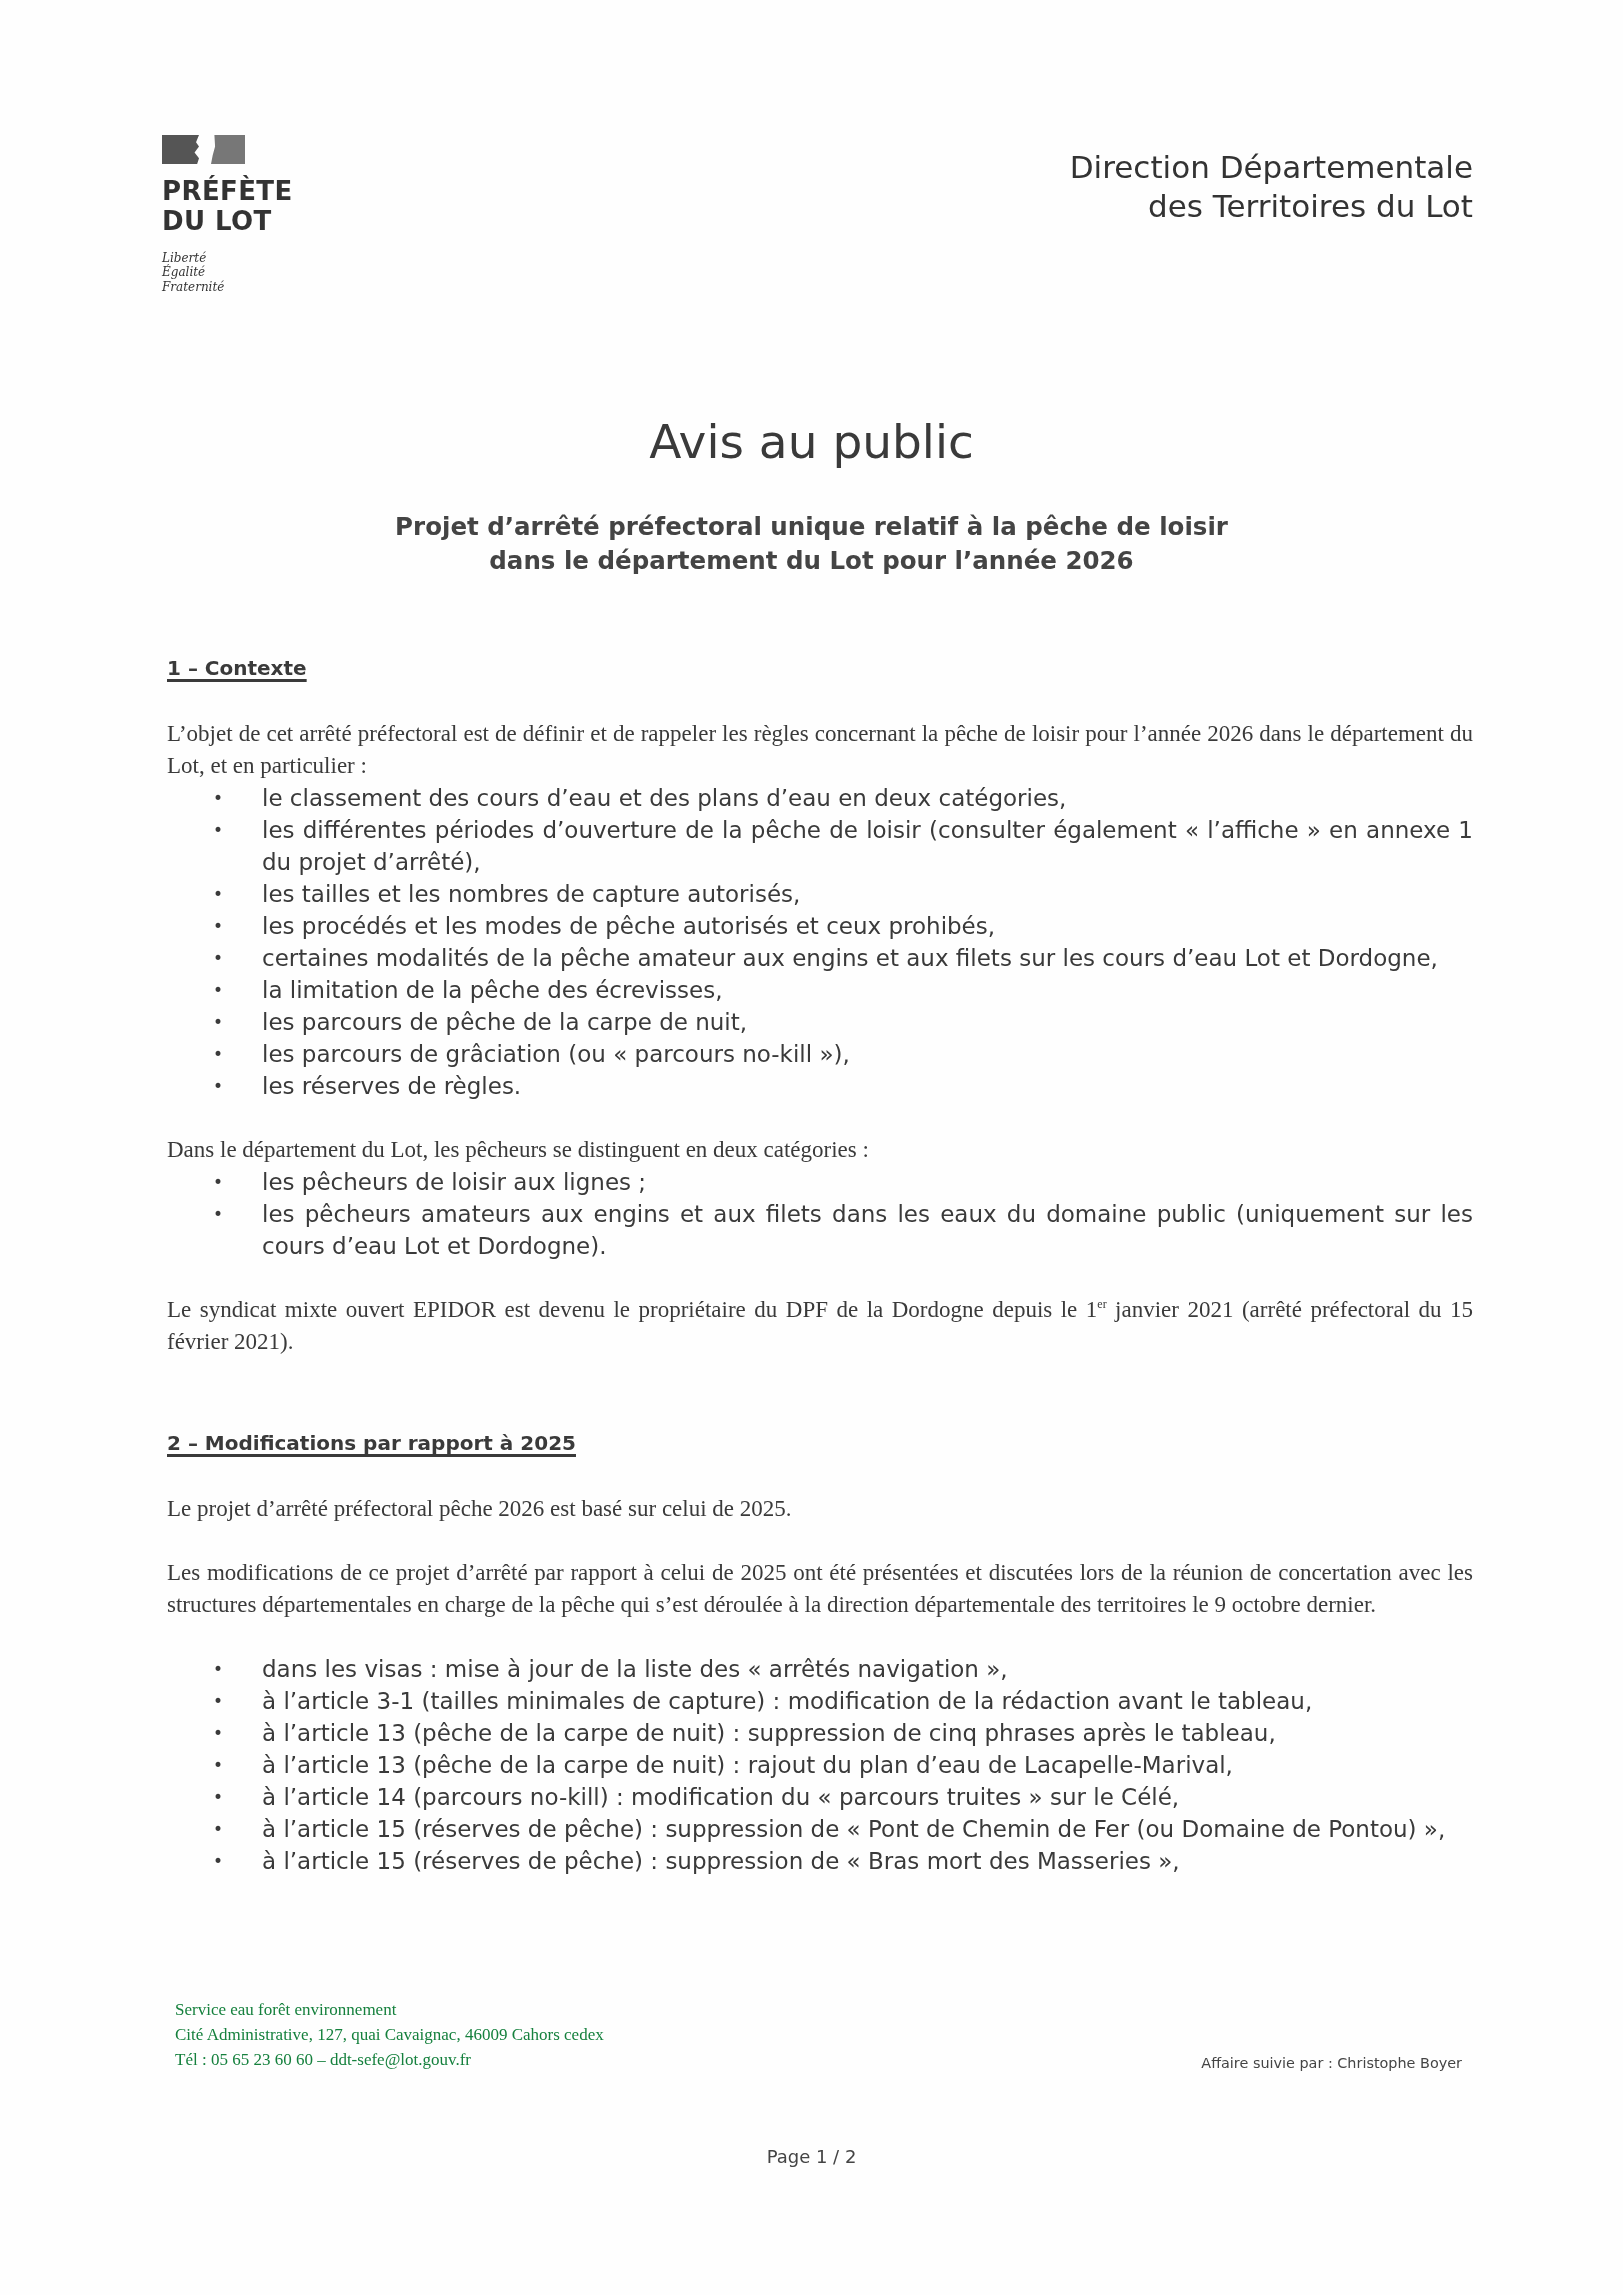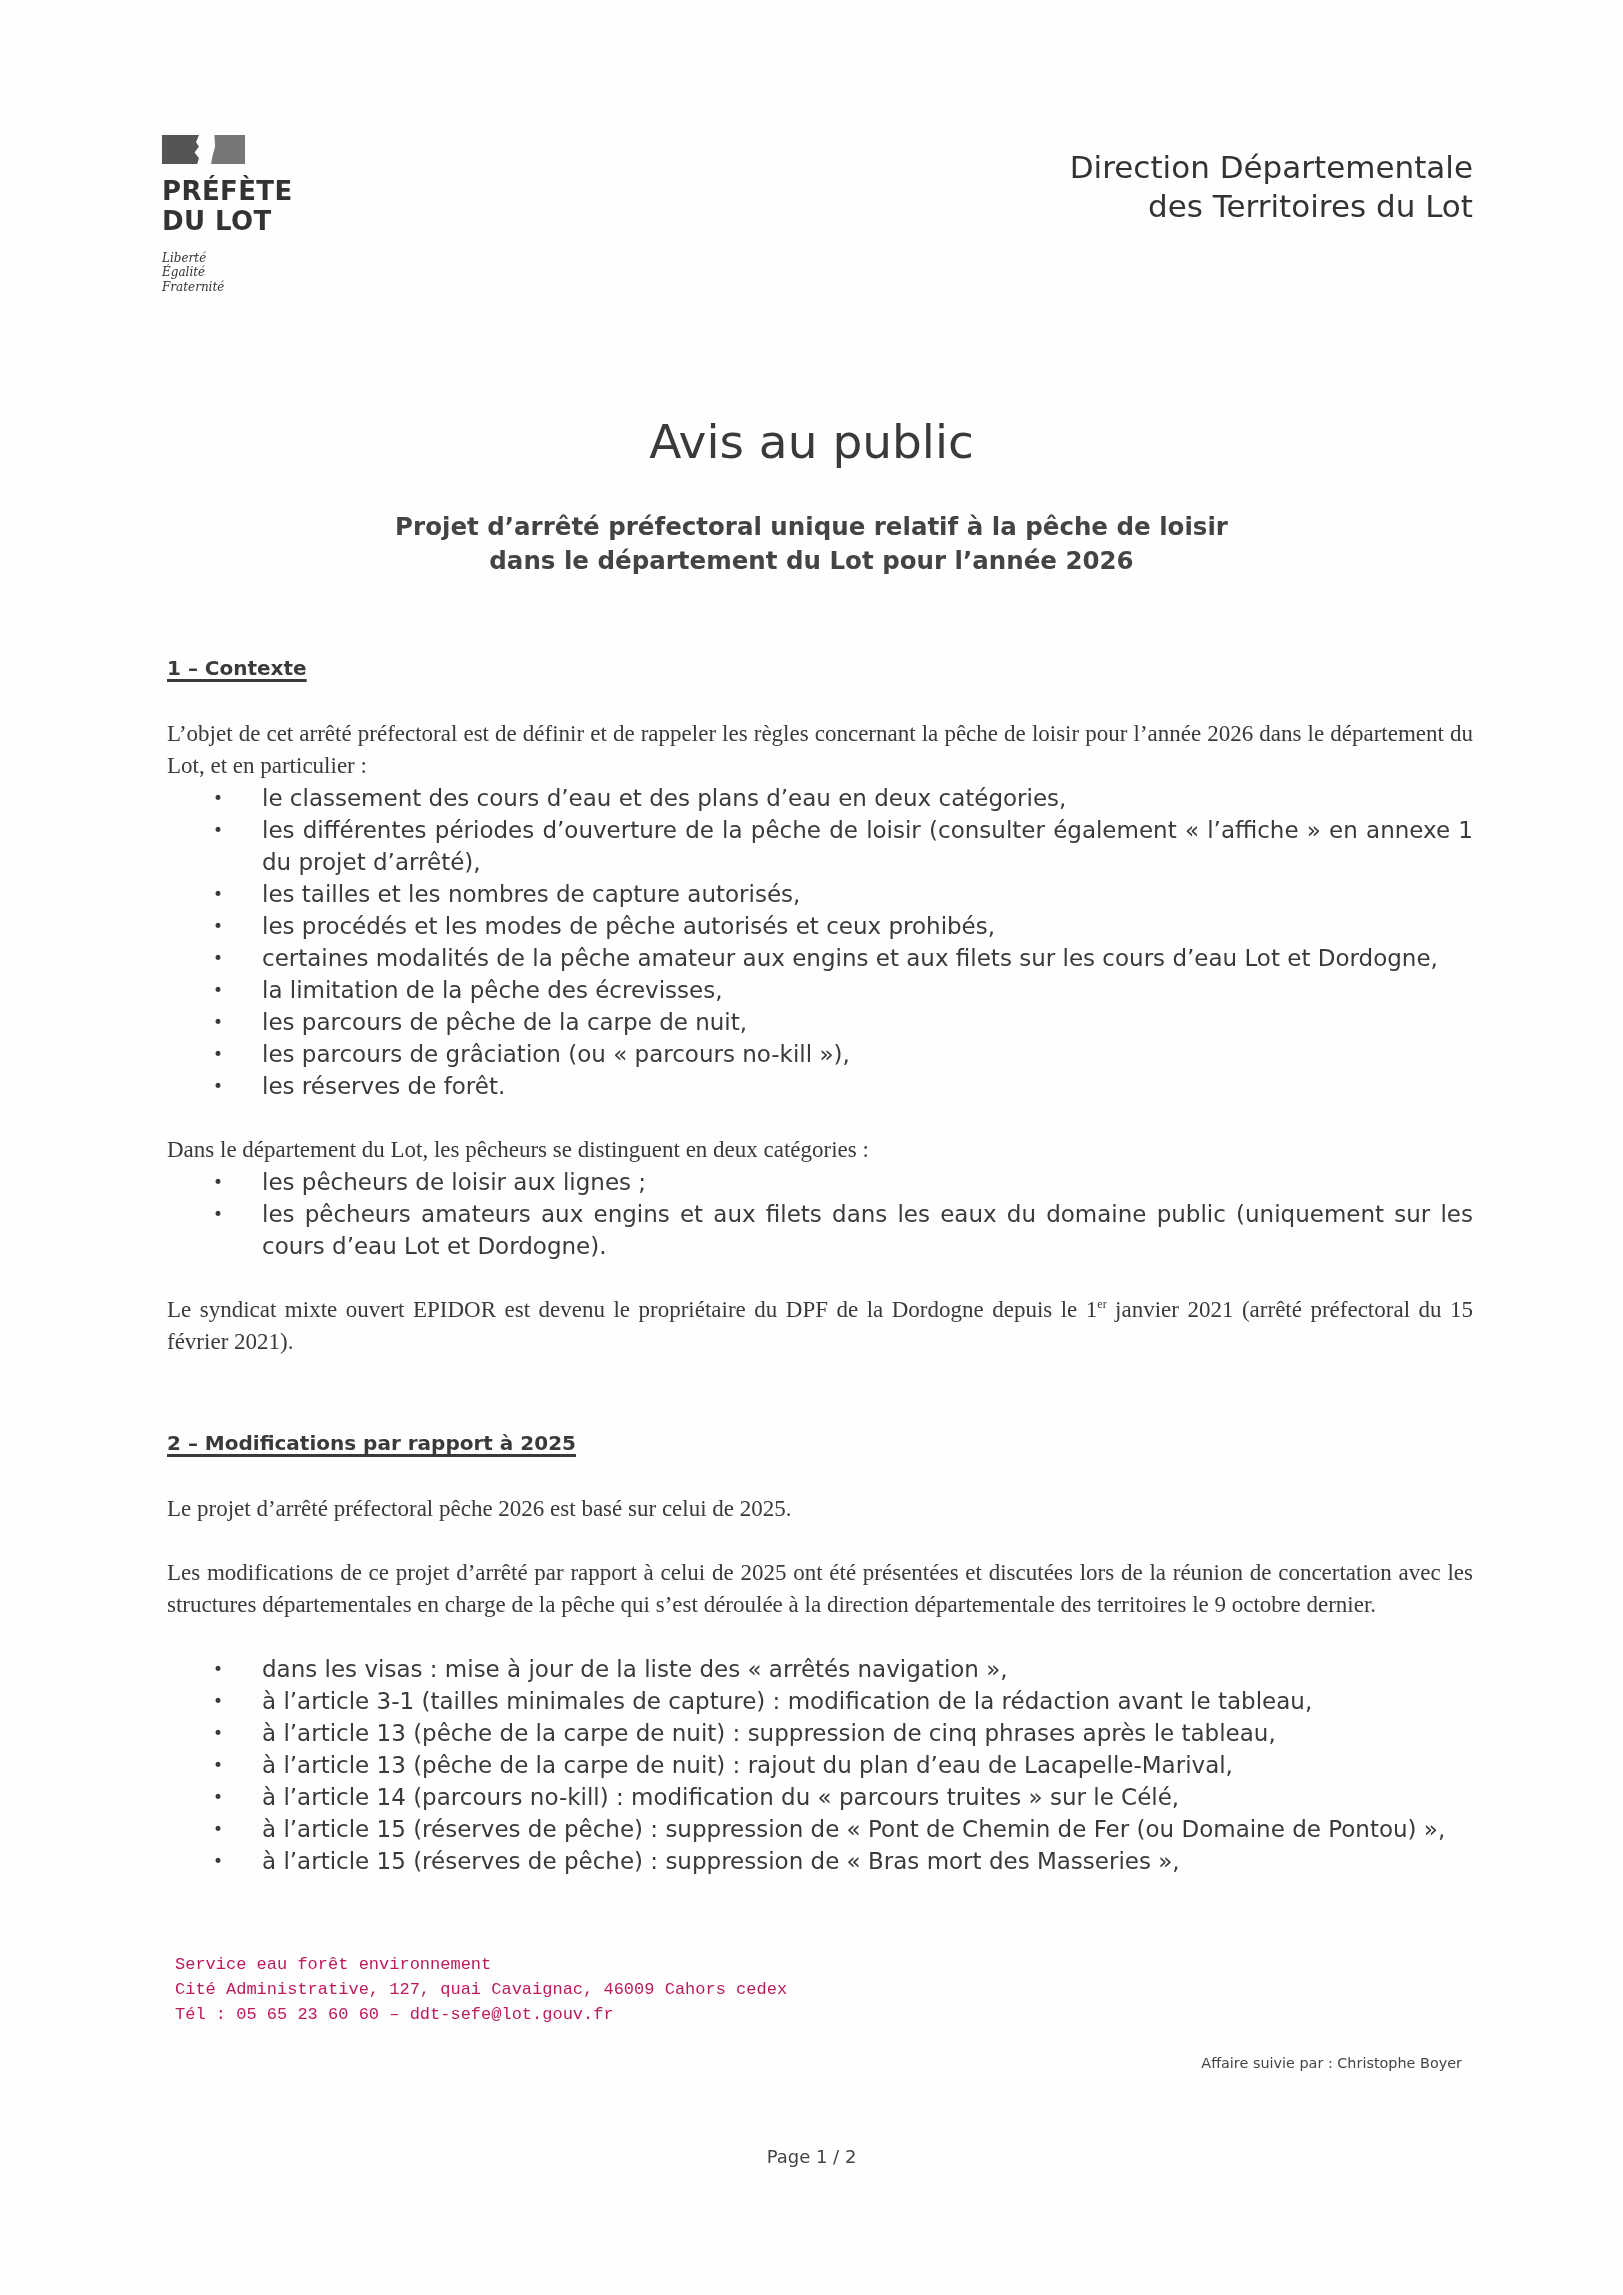--- a/index.html
+++ b/index.html
@@ -135,25 +135,25 @@
     font-size: 17px;
   }
   .gap-sm { height: 32px; }
   .gap-md { height: 34px; }
   .gap-lg { height: 68px; }
   sup { font-size: 12px; vertical-align: super; line-height: 0; }
   
   .footer-left {
     position: absolute;
     left: 175px;
-    top: 1952px;
-    font-family: Liberation Mono, monospace;
+    top: 1997px;
+    font-family: Liberation Serif, serif;
     font-size: 17px;
     line-height: 25px;
-    color: #be185d;
+    color: #15803d;
   }
   .footer-right {
     position: absolute;
     right: 161px;
     top: 2055px;
     font-family: "DejaVu Sans", sans-serif;
     font-size: 14.4px;
     color: #444;
   }
   .page-num {
@@ -205,21 +205,21 @@
     <p>L’objet de cet arrêté préfectoral est de définir et de rappeler les règles concernant la pêche de loisir pour l’année 2026 dans le département du Lot, et en particulier :</p>
     <ul>
       <li><span class="bullet">•</span><span>le classement des cours d’eau et des plans d’eau en deux catégories,</span></li>
       <li><span class="bullet">•</span><span>les différentes périodes d’ouverture de la pêche de loisir (consulter également « l’affiche » en annexe 1 du projet d’arrêté),</span></li>
       <li><span class="bullet">•</span><span>les tailles et les nombres de capture autorisés,</span></li>
       <li><span class="bullet">•</span><span>les procédés et les modes de pêche autorisés et ceux prohibés,</span></li>
       <li><span class="bullet">•</span><span>certaines modalités de la pêche amateur aux engins et aux filets sur les cours d’eau Lot et Dordogne,</span></li>
       <li><span class="bullet">•</span><span>la limitation de la pêche des écrevisses,</span></li>
       <li><span class="bullet">•</span><span>les parcours de pêche de la carpe de nuit,</span></li>
       <li><span class="bullet">•</span><span>les parcours de grâciation (ou « parcours no-kill »),</span></li>
-      <li><span class="bullet">•</span><span>les réserves de forêt.</span></li>
+      <li><span class="bullet">•</span><span>les réserves de règles.</span></li>
     </ul>
     <div class="gap-sm"></div>
 
     <p>Dans le département du Lot, les pêcheurs se distinguent en deux catégories :</p>
     <ul>
       <li><span class="bullet">•</span><span>les pêcheurs de loisir aux lignes ;</span></li>
       <li><span class="bullet">•</span><span>les pêcheurs amateurs aux engins et aux filets dans les eaux du domaine public (uniquement sur les cours d’eau Lot et Dordogne).</span></li>
     </ul>
     <div class="gap-sm"></div>
 

